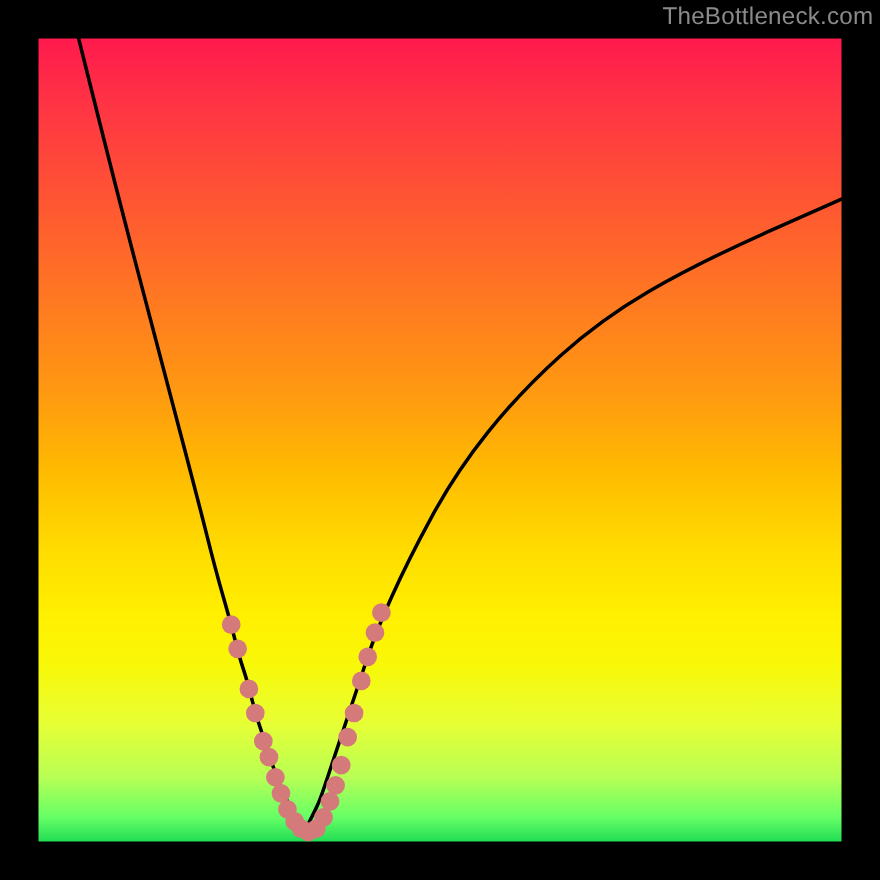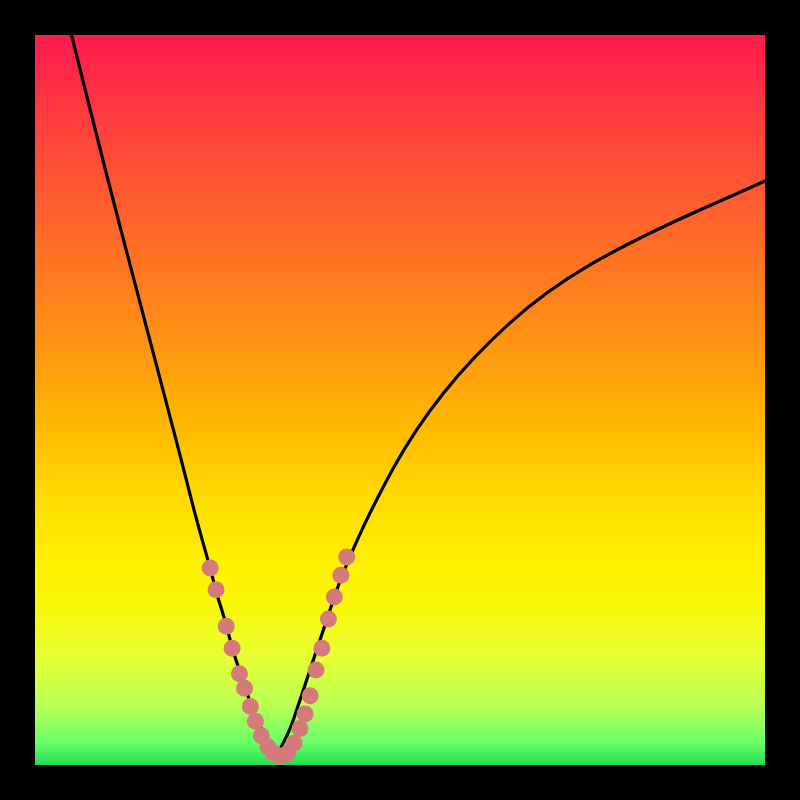--- a/index.html
+++ b/index.html
@@ -49,20 +49,21 @@
     width: 730px; height: 730px;
     overflow: visible;
   }
   .curve { fill: none; stroke: #000; stroke-width: 3.2; stroke-linecap: round; }
   .dot { fill: #d47a7a; }
 </style>
 </head>
 <body>
 
 <div class="outer">
+  <div class="watermark">TheBottleneck.com</div>
   <div class="plot-area">
     <svg class="curves" viewBox="0 0 730 730">
       <g id="curve-g">
           <path d="M 36.5 0 Q 36.5 0 54.75 73 Q 73 146 91.25 215.35 Q 109.5 284.7 127.75 354.05 Q 146 423.40000000000003 153.3 452.6 Q 160.6 481.79999999999995 167.89999999999998 507.34999999999997 Q 175.2 532.9 178.85 547.5 Q 182.5 562.1 186.15 573.05 Q 189.8 584 193.45000000000002 598.6 Q 197.10000000000002 613.2 200.75 624.1500000000001 Q 204.4 635.1 208.05 646.05 Q 211.7 657 215.35 667.95 Q 219 678.9 222.65 686.2 Q 226.3 693.5 229.95 700.8 Q 233.6 708.1 237.25 715.4000000000001 T 240.9 722.7" class="curve"></path>
           <path d="M 240.9 722.7 Q 240.9 722.7 244.55 715.4000000000001 Q 248.20000000000002 708.1 251.85 700.8 Q 255.49999999999997 693.5 259.15 682.55 Q 262.8 671.6 266.45000000000005 660.6500000000001 Q 270.1 649.7 273.75 638.75 Q 277.4 627.8 281.04999999999995 616.8499999999999 Q 284.7 605.9 288.35 594.95 Q 292 584 299.29999999999995 562.1 Q 306.59999999999997 540.2 321.2 507.35 Q 335.8 474.5 357.70000000000005 434.35 Q 379.6 394.2 408.8 357.7 Q 438 321.2 474.5 288.35 Q 510.99999999999994 255.5 554.8 229.95 Q 598.5999999999999 204.39999999999998 664.3 175.2 T 730 146" class="curve"></path>
         </g>
       <g id="dots-g">
           <circle cx="175.2" cy="532.9" r="8.5" class="dot"></circle>
           <circle cx="181.04" cy="554.8" r="8.5" class="dot"></circle>
           <circle cx="191.26000000000002" cy="591.3" r="8.5" class="dot"></circle>

